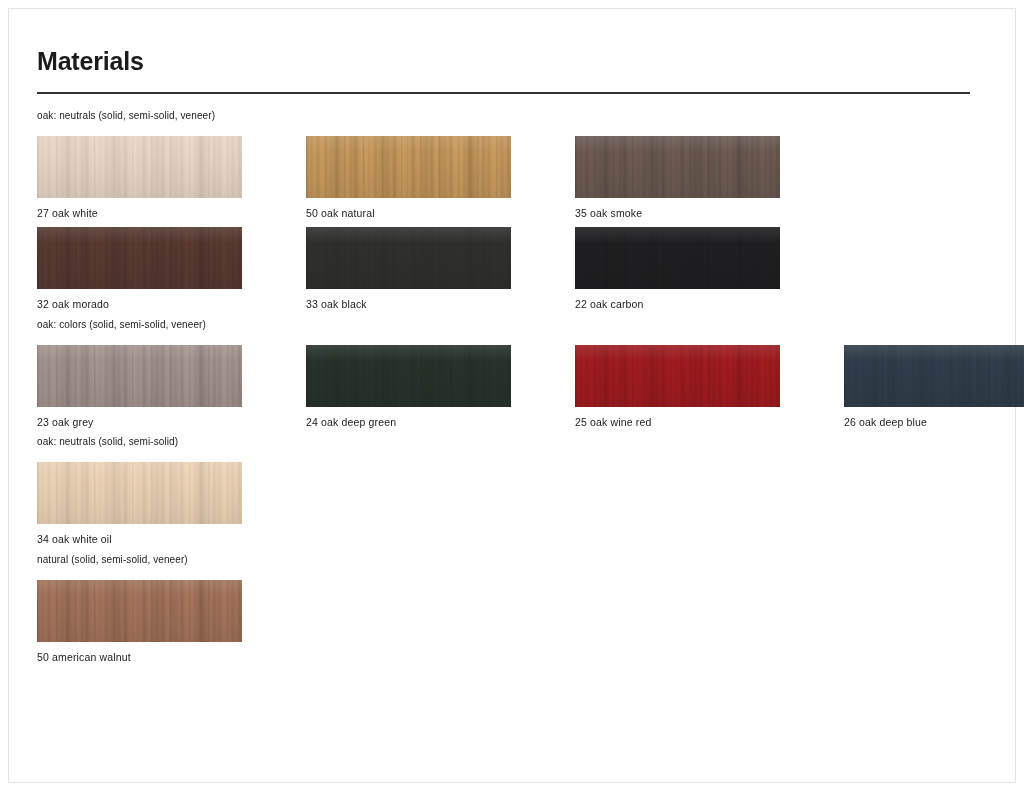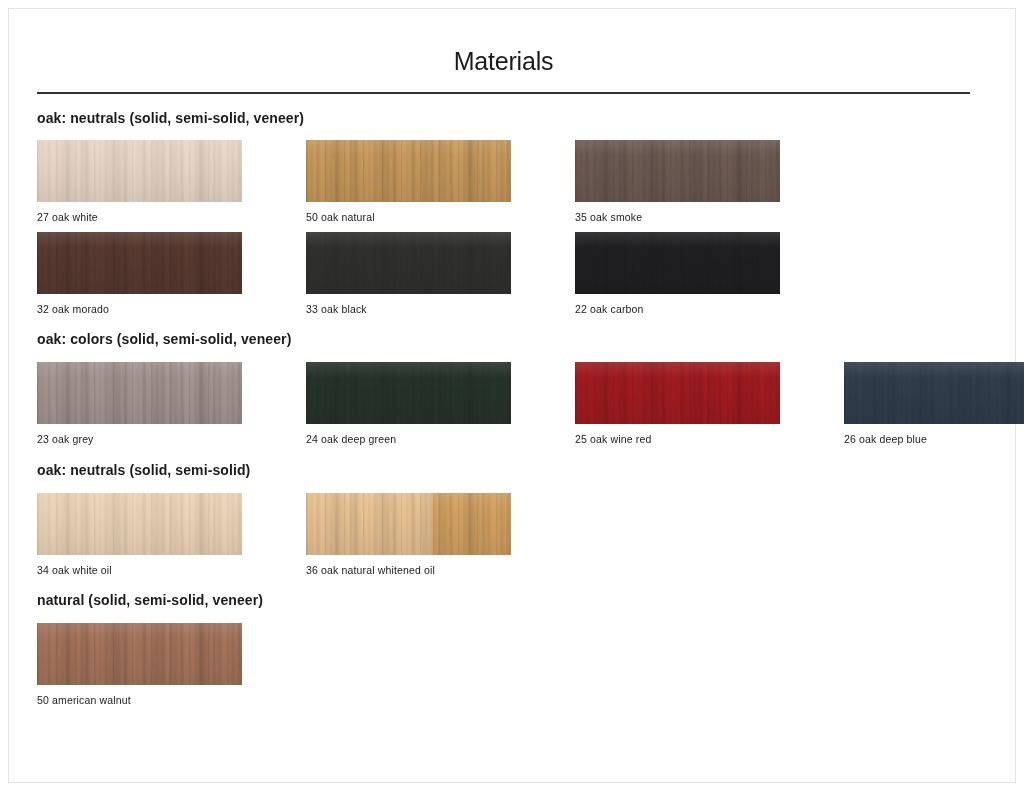--- a/index.html
+++ b/index.html
@@ -36,47 +36,45 @@
 
   .content {
     position: absolute;
     left: 37px;
     top: 48px;
     width: 933px;
   }
 
   .page-title {
     font-size: 25px;
-    font-weight: 400;
+    font-weight: 700;
     letter-spacing: -0.2px;
     color: #1b1b1b;
     margin: 0 0 16px 0;
     line-height: 1.1;
-    text-align: center;
   }
 
   .title-rule {
     height: 0;
     border-top: 2px solid #333333;
     margin: 0 0 16px 0;
     width: 933px;
   }
 
   .section-head {
-    font-size: 14px;
-    font-weight: 700;
+    font-size: 10px;
+    font-weight: 400;
     color: #1b1b1b;
     letter-spacing: 0.1px;
     margin: 0 0 14px 0;
     line-height: 1.2;
   }
 
   
   .section-head.subsequent {
-    margin-top: 16px;
   }
 
   .swatch-row {
     display: flex;
     margin: 0 0 8px 0;
   }
 
   .swatch-cell {
     width: 232px;
     margin-right: 37px;
@@ -266,30 +264,20 @@
         <div class="section-head subsequent">oak: neutrals (solid, semi-solid)</div>
         <div class="swatch-row">
           <div class="swatch-cell">
             <div class="swatch" style="background-color: rgb(236, 211, 182);">
               <div class="grain" style="opacity: 0.6;"></div>
               <div class="grain2" style="opacity: 0.48;"></div>
               <div class="shade"></div>
             </div>
             <div class="swatch-label">34 oak white oil</div>
           </div>
-          <div class="swatch-cell">
-            <div class="swatch" style="background-color: rgb(227, 184, 136);">
-              <div class="panel-left" style="width: 62%; background-color: rgb(232, 194, 147);"></div>
-              <div class="panel-right" style="width: 38%; background-color: rgb(210, 160, 97);"></div>
-              <div class="grain" style="opacity: 0.85;"></div>
-              <div class="grain2" style="opacity: 0.68;"></div>
-              <div class="shade"></div>
-            </div>
-            <div class="swatch-label">36 oak natural whitened oil</div>
-          </div>
         </div>
         <div class="section-head subsequent">natural (solid, semi-solid, veneer)</div>
         <div class="swatch-row">
           <div class="swatch-cell">
             <div class="swatch" style="background-color: rgb(165, 116, 91);">
               <div class="grain" style="opacity: 1;"></div>
               <div class="grain2" style="opacity: 0.8;"></div>
               <div class="shade"></div>
             </div>
             <div class="swatch-label">50 american walnut</div>

